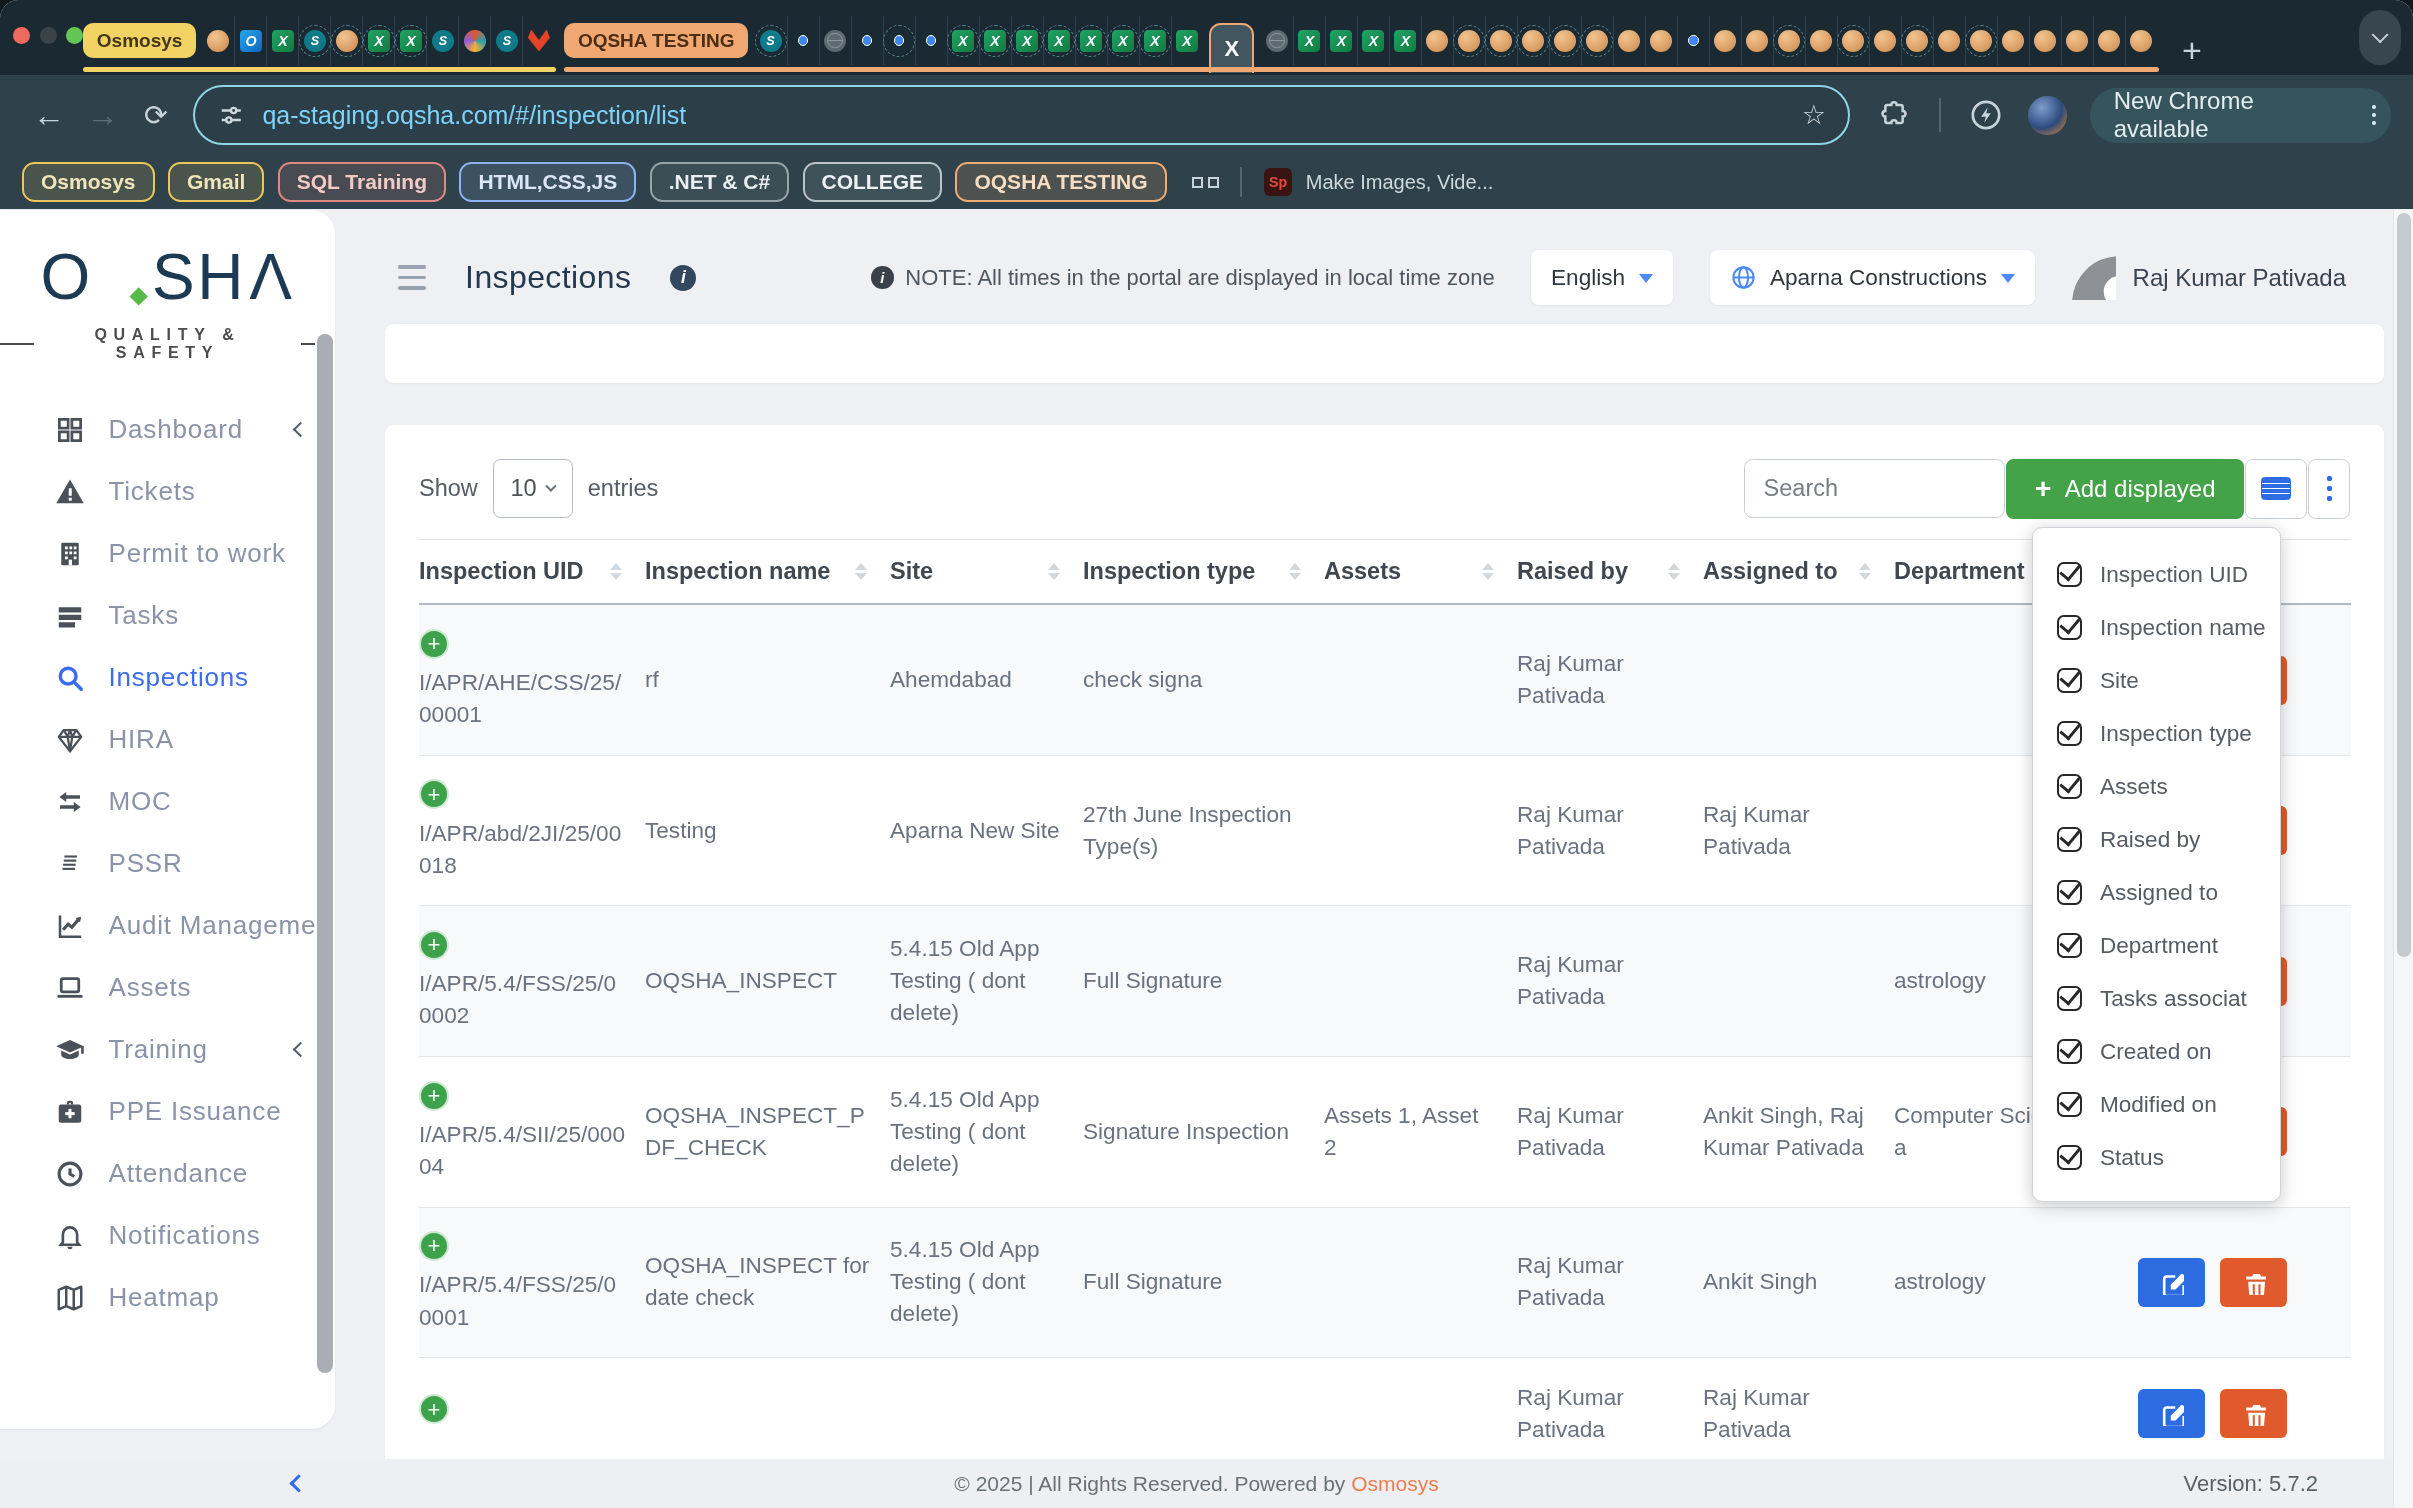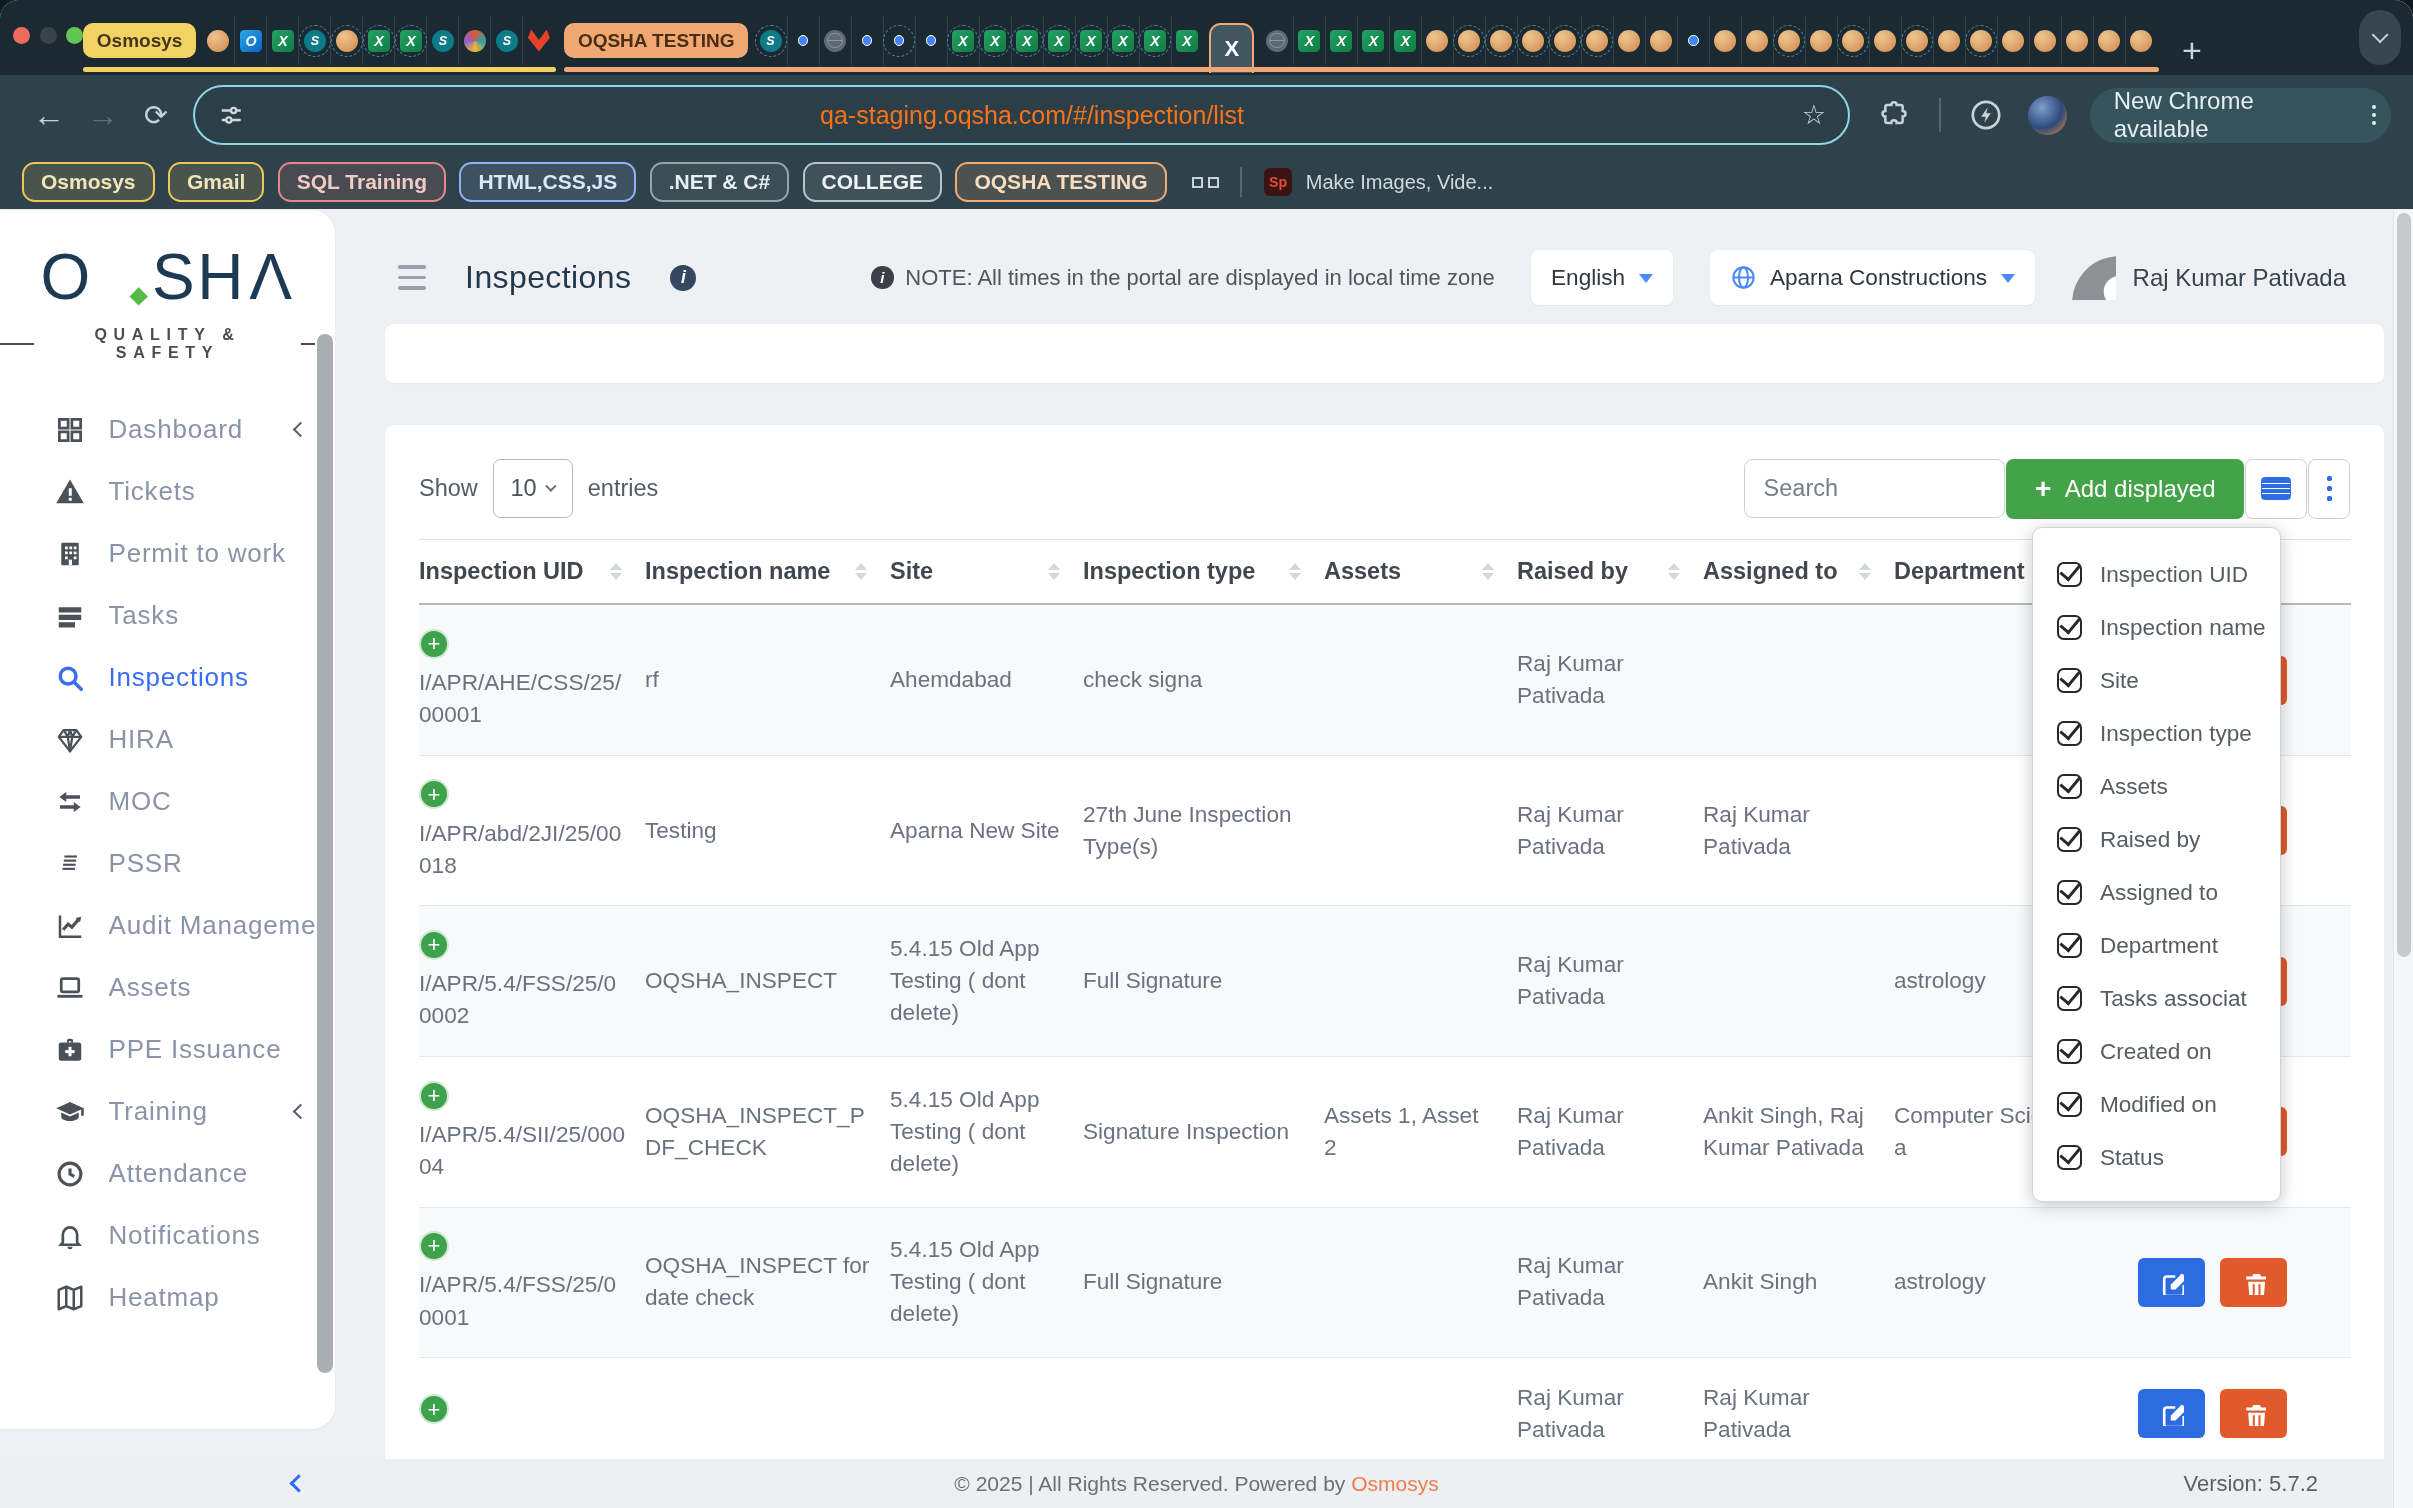--- a/index.html
+++ b/index.html
@@ -44,21 +44,21 @@
   .newtab { color:#c7d3d8; font-size:34px; font-weight:300; padding:0 18.4px; line-height:49px; }
   .corner-btn { position:absolute; right:11.7px; top:10px; width:42px; height:55px; background:#38464e; border-radius:21px; display:flex; align-items:center; justify-content:center; }
   .chev-down { width:11.7px; height:11.7px; border-left:2.5px solid #c7d3d8; border-bottom:2.5px solid #c7d3d8; transform:rotate(-45deg); margin-top:-5px; }
 
   
   .toolbar { position:absolute; top:75px; left:0; right:0; height:80px; background:#2f424b; display:flex; align-items:center; padding:0 22px; }
   .nav-arrow { font-size:32px; color:#c7d3d8; width:54px; text-align:center; }
   .nav-arrow.fwd { color:#5d6f77; }
   .reload { font-size:28.5px; color:#c7d3d8; width:54px; text-align:center; }
   .urlbar { height:60px; width:1668px; margin-left:10px; background:#2c3f48; border:2.5px solid #8ed5e6; border-radius:30px; display:flex; align-items:center; padding:0 22px; }
-  .url-text { color:#f97316; font-size:25px; margin-left:17px; flex:1;text-align:center; }
+  .url-text { color:#7dd3fc; font-size:25px; margin-left:17px; flex:1; }
   .star { color:#cfd8dc; font-size:27px; }
   .tb-ic { margin-left:28.5px; display:flex; align-items:center; }
   .tb-sep { width:1.7px; height:34px; background:#55666d; margin-left:28.5px; }
   .chrome-avatar { width:39px; height:39px; border-radius:50%; margin-left:25px; background:radial-gradient(circle at 35% 30%, #7f9ccf, #2c4a7c 55%, #c97b3d 90%); }
   .update-pill { margin-left:23.5px; height:55px; background:#35545c; border-radius:28px; display:flex; align-items:center; padding:0 15px 0 23.5px; color:#e4eef0; font-size:24px; gap:18.4px; }
   .kebab { display:flex; flex-direction:column; gap:4.2px; }
   .kebab i { width:4.2px; height:4.2px; border-radius:50%; background:#e4eef0; }
 
   
   .bookbar { position:absolute; top:155px; left:0; right:0; height:54px; background:#2f424b; display:flex; align-items:center; padding-left:22px; gap:13.4px; }
@@ -653,32 +653,32 @@
             <svg class="nav-ic" viewBox="0 0 36 36" width="30" height="30">
               <use href="#ic-laptop"></use>
             </svg>
             <span class="nav-label">Assets</span>
 
           </div>
 
 
           <div class="nav-item">
             <svg class="nav-ic" viewBox="0 0 36 36" width="30" height="30">
-              <use href="#ic-kit"></use>
-            </svg>
-            <span class="nav-label">PPE Issuance</span>
-
-          </div>
-
-          <div class="nav-item">
-            <svg class="nav-ic" viewBox="0 0 36 36" width="30" height="30">
               <use href="#ic-cap"></use>
             </svg>
             <span class="nav-label">Training</span>
             <span class="nav-chev"></span>
+          </div>
+
+          <div class="nav-item">
+            <svg class="nav-ic" viewBox="0 0 36 36" width="30" height="30">
+              <use href="#ic-kit"></use>
+            </svg>
+            <span class="nav-label">PPE Issuance</span>
+
           </div>
 
           <div class="nav-item">
             <svg class="nav-ic" viewBox="0 0 36 36" width="30" height="30">
               <use href="#ic-clock"></use>
             </svg>
             <span class="nav-label">Attendance</span>
 
           </div>
 

